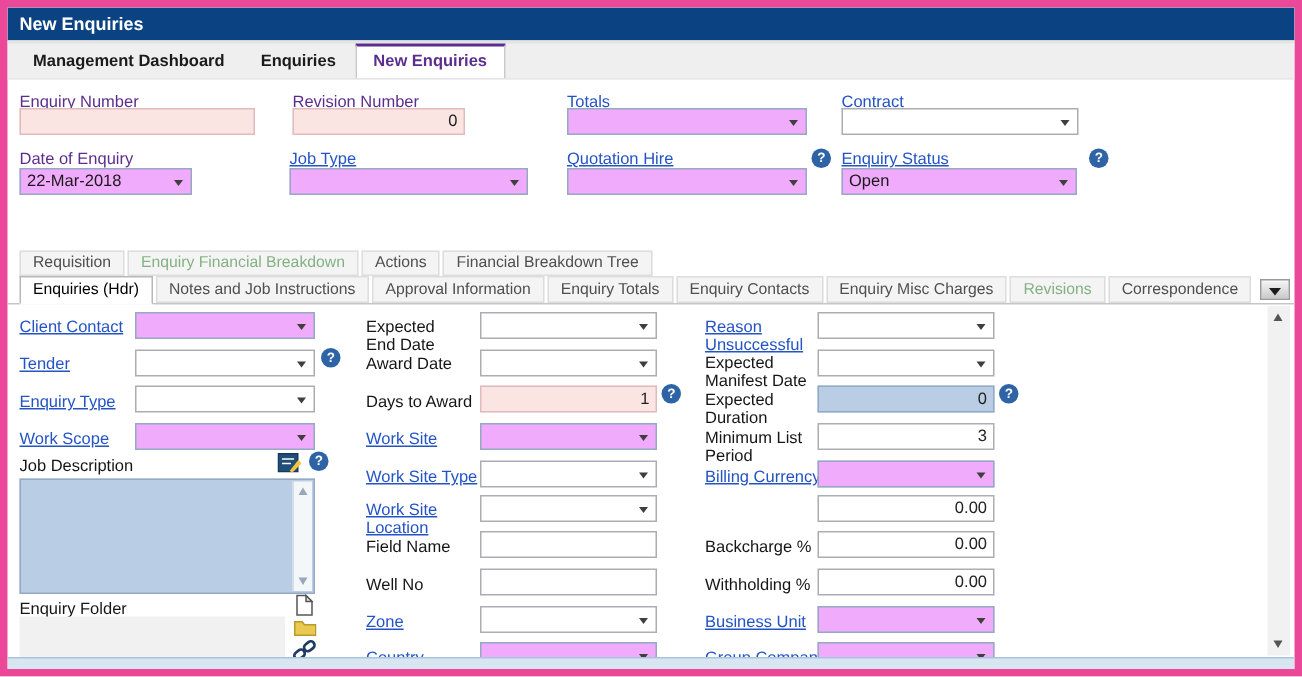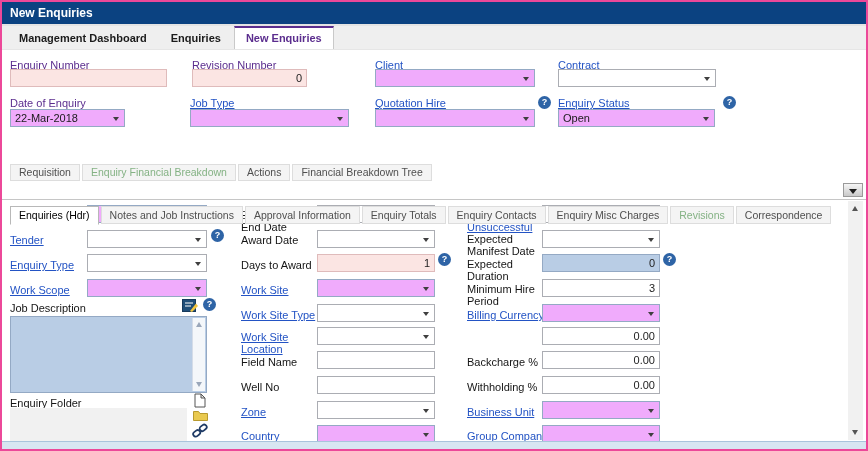--- a/index.html
+++ b/index.html
@@ -1,18 +1,18 @@
 <!DOCTYPE html>
 <html><head>
 <meta charset="utf-8">
 <style>
   * { margin:0; padding:0; box-sizing:border-box; }
   body { background:#cfcfcf; font-family:"Liberation Sans", sans-serif; }
   #app { position:relative; width:868px; height:451px; background:#fff;
-         border:2px solid #ec4899; overflow:hidden; font-family:"Liberation Sans", sans-serif; }
+         border:5px solid #ec4899; overflow:hidden; font-family:"Liberation Sans", sans-serif; }
 
   .titlebar { position:absolute; left:0; top:0; right:0; height:22px; background:#0B4281;
               color:#fff; font-size:12px; font-weight:bold; line-height:22px; padding-left:8px; }
 
   .topbar { position:absolute; left:0; top:22px; right:0; height:26px; background:#efefef;
             border-top:2px solid #e4e4e4; border-bottom:1px solid #e6e6e6;
             display:flex; align-items:flex-end; padding-left:6px; }
   .ttab { height:21px; line-height:20px; font-size:11px; font-weight:bold; color:#1b1b1b;
           padding:0 11px; margin-right:2px; cursor:default; white-space:nowrap; }
   .ttab.active { background:#fff; border:1px solid #c9c9c9; border-top:2px solid #5B2D8E;
@@ -37,21 +37,21 @@
   .combo.blue { background:#f0abfc; border-color:#94A9C4; }
 
   .help { position:absolute; width:13px; height:13px; border-radius:50%; background:#2E64A6;
           color:#fff; font-size:9px; font-weight:bold; text-align:center; line-height:13px; cursor:pointer; }
 
   .mtabs { position:absolute; left:8px; top:162px; height:17px; display:flex; z-index:2; }
   .mtab { height:17px; line-height:15px; padding:0 8px; font-size:10.5px; color:#4f4f4f;
           background:#f4f4f4; border:1px solid #ddd; margin-right:2px; white-space:nowrap; }
   .dtabs { position:absolute; left:8px; top:179px; height:19px; display:flex; z-index:3; }
   .dtab { height:18px; line-height:16px; padding:0 8px; font-size:10.5px; color:#4f4f4f;
-          background:#f4f4f4; border:1px solid #ddd; margin-right:2px; white-space:nowrap;margin-top:25px; }
+          background:#f4f4f4; border:1px solid #ddd; margin-right:2px; white-space:nowrap; }
   .dtab.active { background:#fff; border-color:#b8b8b8; border-bottom:1px solid #fff;
                  height:19px; color:#000; }
   .greentab { color:#84B284; }
   .content-border { position:absolute; left:0; right:0; top:197px; height:1px; background:#c6c6c6; z-index:1; }
 
   .moretabs { position:absolute; right:3px; top:181px; width:20px; height:14px; cursor:pointer;
               background:linear-gradient(#f6f6f6,#c9c9c9); border:1px solid #9a9a9a; z-index:3; }
   .moretabs::after { content:""; position:absolute; left:5px; top:5px; width:0; height:0;
                      border-left:4px solid transparent; border-right:4px solid transparent;
                      border-top:5px solid #1c1c1c; }
@@ -89,21 +89,21 @@
     <div class="ttab">Enquiries</div>
     <div class="ttab active">New Enquiries</div>
   </div>
 
   <span class="lbl purple nowrap" style="left:8px;top:57px">Enquiry Number</span>
   <input class="fld pinkf" style="left: 8px; top: 67px; width: 157px;" value="">
 
   <span class="lbl purple nowrap" style="left:190px;top:57px">Revision Number</span>
   <input class="fld pinkf num" style="left: 190px; top: 67px; width: 115px;" value="0">
 
-  <span class="lbl link nowrap" style="left:373px;top:57px">Client</span>
+  <span class="lbl link nowrap" style="left:373px;top:57px">Totals</span>
   <div class="combo blue" style="left:373px;top:67px;width:160px">
     <span class="cval"></span>
     <i class="arr"></i>
   </div>
 
   <span class="lbl link nowrap" style="left:556px;top:57px">Contract</span>
   <div class="combo" style="left:556px;top:67px;width:158px">
     <span class="cval"></span>
     <i class="arr"></i>
   </div>
@@ -280,21 +280,21 @@
   <span class="lbl" style="left:465px;top:231px;width:70px">Expected Manifest Date</span>
   <div class="combo" style="left:540px;top:228px;width:118px">
     <span class="cval"></span>
       <i class="arr"></i>
   </div>
 
   <span class="lbl" style="left:465px;top:256px;width:70px">Expected Duration</span>
   <input class="fld bluef num" style="left: 540px; top: 252px; width: 118px;" value="0">
   <span class="help" style="left:661px;top:251px">?</span>
 
-  <span class="lbl" style="left:465px;top:281px;width:70px">Minimum Hire Period</span>
+  <span class="lbl" style="left:465px;top:281px;width:70px">Minimum List Period</span>
   <input class="fld num" style="left: 540px; top: 277px; width: 118px;" value="3">
 
   <span class="lbl link nowrap" style="left:465px;top:307px">Billing Currency</span>
   <div class="combo blue" style="left:540px;top:302px;width:118px">
     <span class="cval"></span>
       <i class="arr"></i>
   </div>
 
   <input class="fld num" style="left: 540px; top: 325px; width: 118px;" value="0.00">
 

